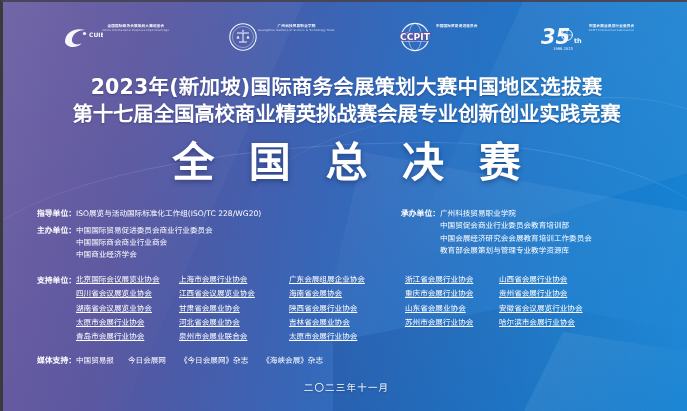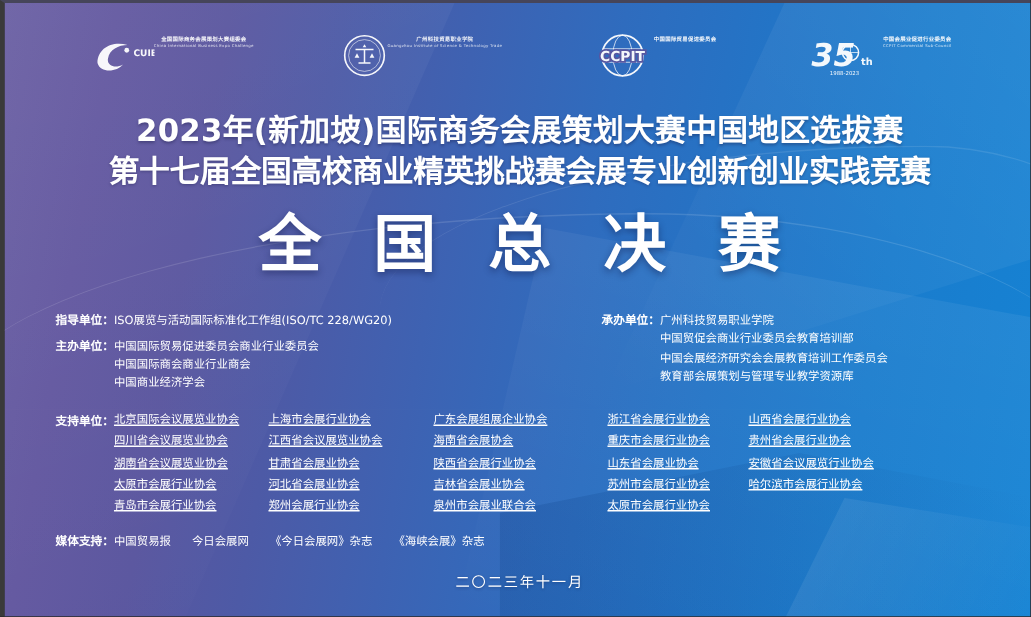--- a/index.html
+++ b/index.html
@@ -378,21 +378,20 @@
         <span>山东省会展业协会</span>
 
         <span>安徽省会议展览行业协会</span>
         <span>太原市会展行业协会</span>
         <span>河北省会展业协会</span>
         <span>吉林省会展业协会</span>
         <span>苏州市会展行业协会</span>
 
         <span>哈尔滨市会展行业协会</span>
         <span>青岛市会展行业协会</span>
-        <span>郑州会展行业协会</span>
         <span>泉州市会展业联合会</span>
         <span>太原市会展行业协会</span>
       </div>
     </div>
   </div>
 
   <div class="media">
     <div class="media-inner">
       <span class="credit-label">媒体支持：</span>
       <div class="media-list">

